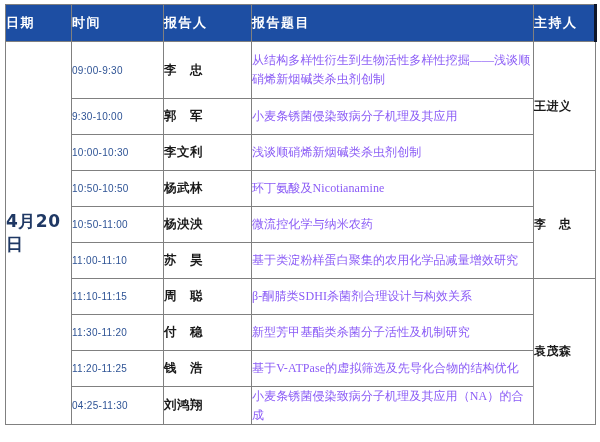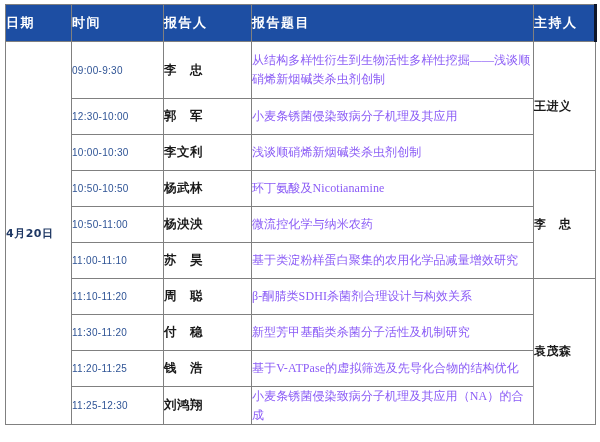--- a/index.html
+++ b/index.html
@@ -51,21 +51,21 @@
   
   col.c-date  { width: 66px; }
   col.c-time  { width: 92px; }
   col.c-spk   { width: 88px; }
   col.c-title { width: 282px; }
   col.c-host  { width: 62px; }
 
   td.date-cell {
     color: #1f3864;
     font-weight: bold;
-    font-size: 11px;
+    font-size: 17px;
     letter-spacing: 0.5px;
     font-family: "DejaVu Sans", "Liberation Sans", sans-serif;
   }
   td.time-cell {
     color: #2e5395;
     font-size: 10px;
     font-family: Liberation Sans, sans-serif;
     letter-spacing: 0.3px;
     white-space: nowrap;
   }
@@ -119,21 +119,21 @@
     </thead>
     <tbody>
       <tr class="row-tall">
         <td class="date-cell" rowspan="10">4月20日</td>
         <td class="time-cell">09:00-9:30</td>
         <td class="speaker-cell">李　忠</td>
         <td class="title-cell">从结构多样性衍生到生物活性多样性挖掘——浅谈顺硝烯新烟碱类杀虫剂创制</td>
         <td class="host-cell" rowspan="3">王进义</td>
       </tr>
       <tr class="row-std">
-        <td class="time-cell">12:30-10:00</td>
+        <td class="time-cell">9:30-10:00</td>
         <td class="speaker-cell">郭　军</td>
         <td class="title-cell">小麦条锈菌侵染致病分子机理及其应用</td>
       </tr>
       <tr class="row-std">
         <td class="time-cell">10:00-10:30</td>
         <td class="speaker-cell">李文利</td>
         <td class="title-cell">浅谈顺硝烯新烟碱类杀虫剂创制</td>
       </tr>
       <tr class="row-std">
         <td class="time-cell">10:50-10:50</td>
@@ -145,35 +145,35 @@
         <td class="time-cell">10:50-11:00</td>
         <td class="speaker-cell">杨泱泱</td>
         <td class="title-cell">微流控化学与纳米农药</td>
       </tr>
       <tr class="row-std">
         <td class="time-cell">11:00-11:10</td>
         <td class="speaker-cell">苏　昊</td>
         <td class="title-cell">基于类淀粉样蛋白聚集的农用化学品减量增效研究</td>
       </tr>
       <tr class="row-std">
-        <td class="time-cell">11:10-11:20</td>
+        <td class="time-cell">11:10-11:15</td>
         <td class="speaker-cell">周　聪</td>
         <td class="title-cell">β-酮腈类SDHI杀菌剂合理设计与构效关系</td>
         <td class="host-cell" rowspan="4">袁茂森</td>
       </tr>
       <tr class="row-std">
         <td class="time-cell">11:30-11:20</td>
         <td class="speaker-cell">付　稳</td>
         <td class="title-cell">新型芳甲基酯类杀菌分子活性及机制研究</td>
       </tr>
       <tr class="row-std">
         <td class="time-cell">11:20-11:25</td>
         <td class="speaker-cell">钱　浩</td>
         <td class="title-cell">基于V-ATPase的虚拟筛选及先导化合物的结构优化</td>
       </tr>
       <tr class="row-std">
-        <td class="time-cell">11:25-12:30</td>
+        <td class="time-cell">04:25-11:30</td>
         <td class="speaker-cell">刘鸿翔</td>
         <td class="title-cell">小麦条锈菌侵染致病分子机理及其应用（NA）的合成</td>
       </tr>
     </tbody>
   </table>
 </div>
 
 </body></html>

